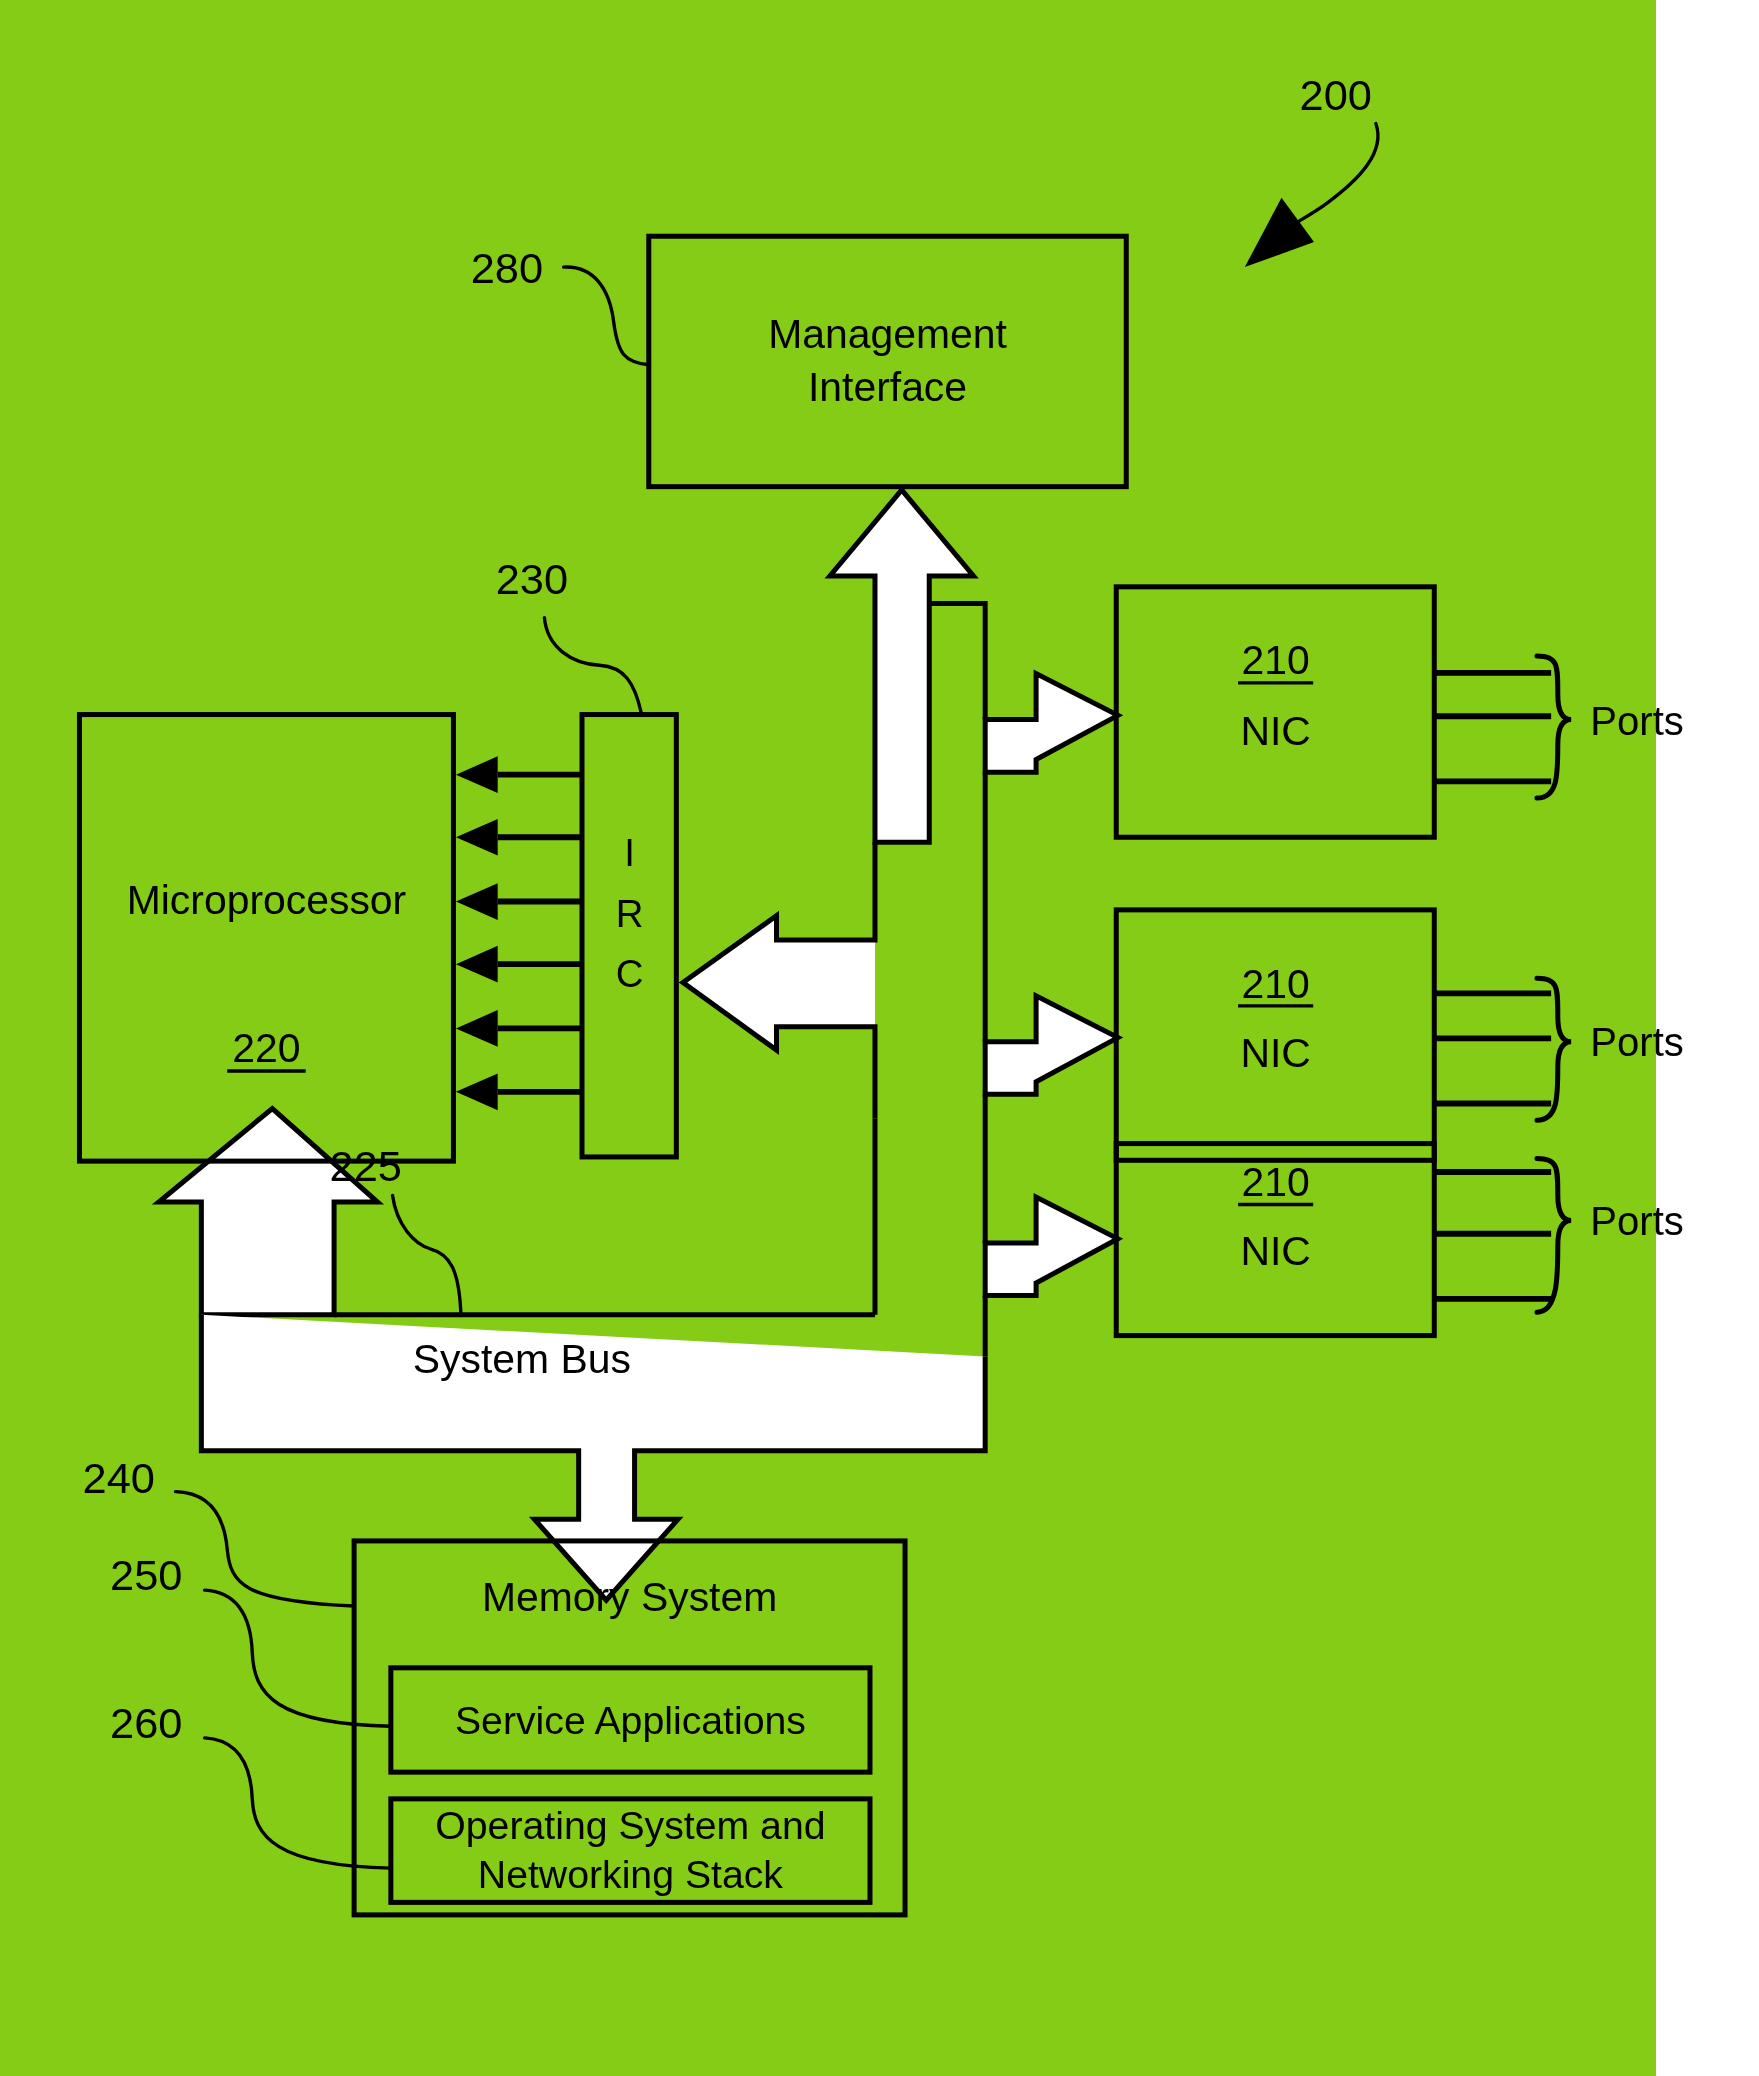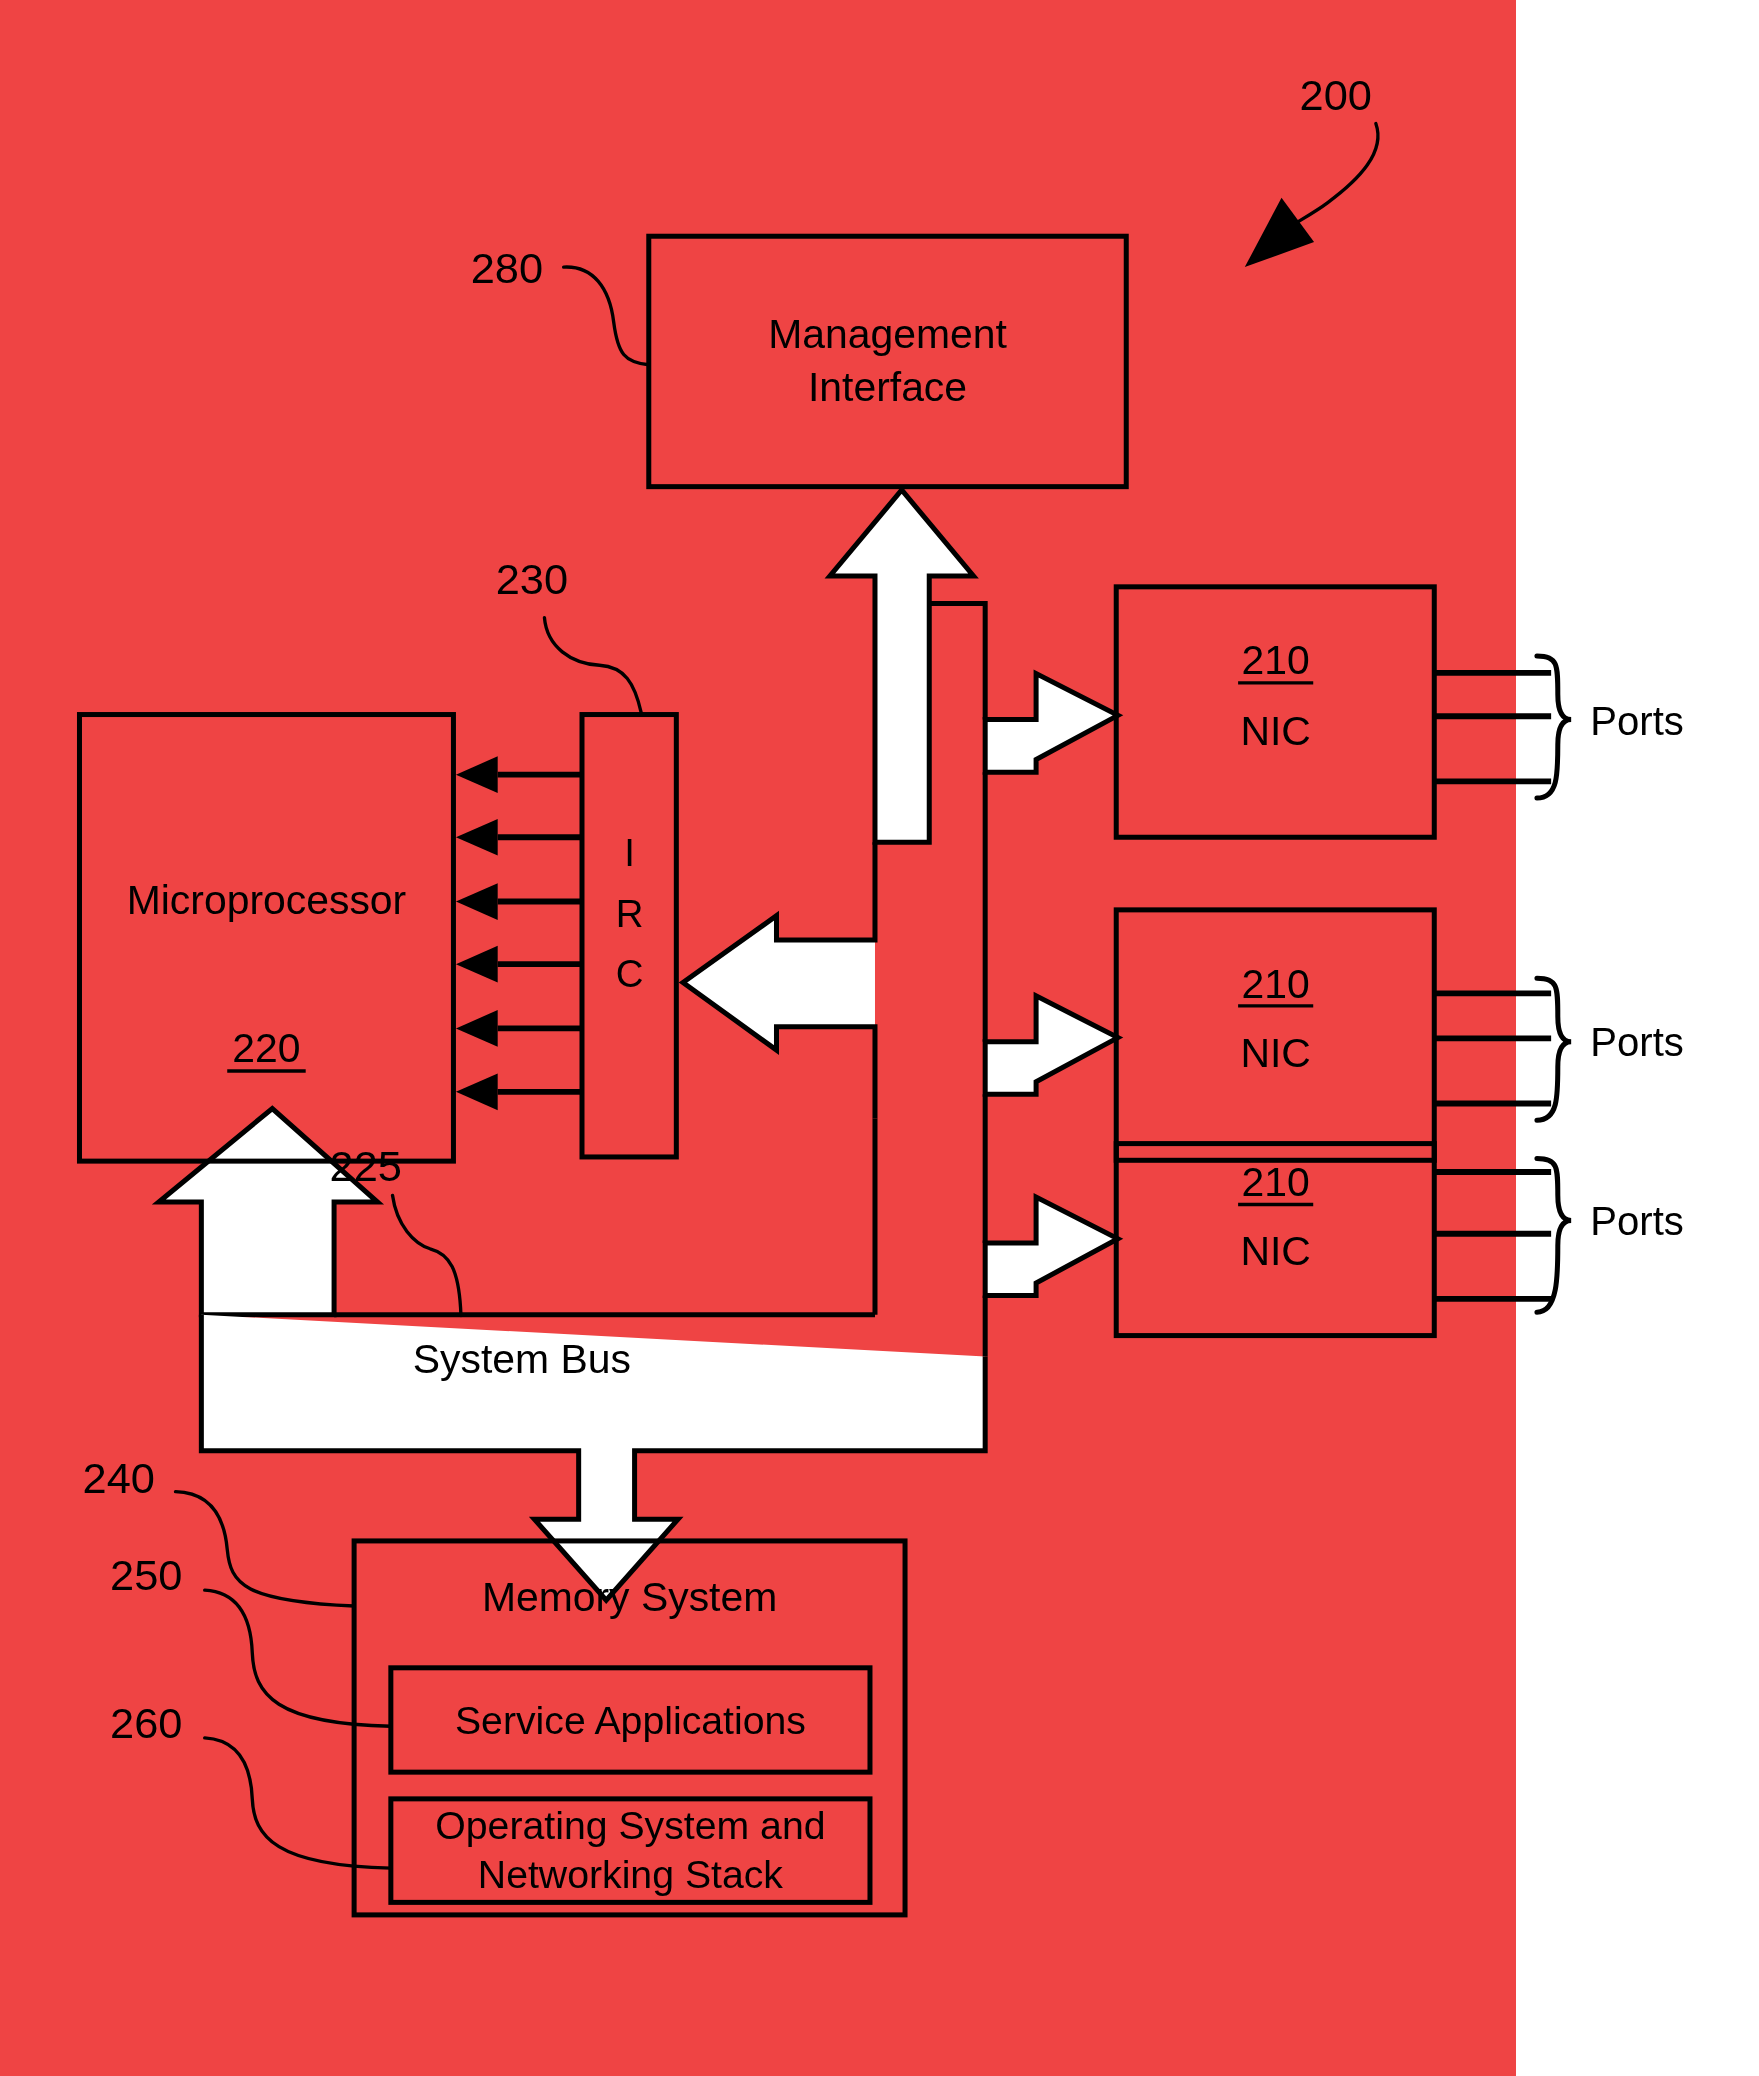--- a/index.html
+++ b/index.html
@@ -9,23 +9,23 @@
     background: #ffffff;
   }
   body {
     font-family: "Liberation Sans", sans-serif;
     width: 1760px;
     height: 2076px;
     overflow: hidden;
   }
   #figure-root {
     position: relative;
-    width: 1516px;
+    width: 1656px;
     height: 2076px;
-    background: #ef4444;
+    background: #84cc16;
   }
   svg#figure-svg {
     position: absolute;
     top: 0;
     left: 0;
     width: 1760px;
     height: 2076px;
     display: block;
   }
   .box-line {

